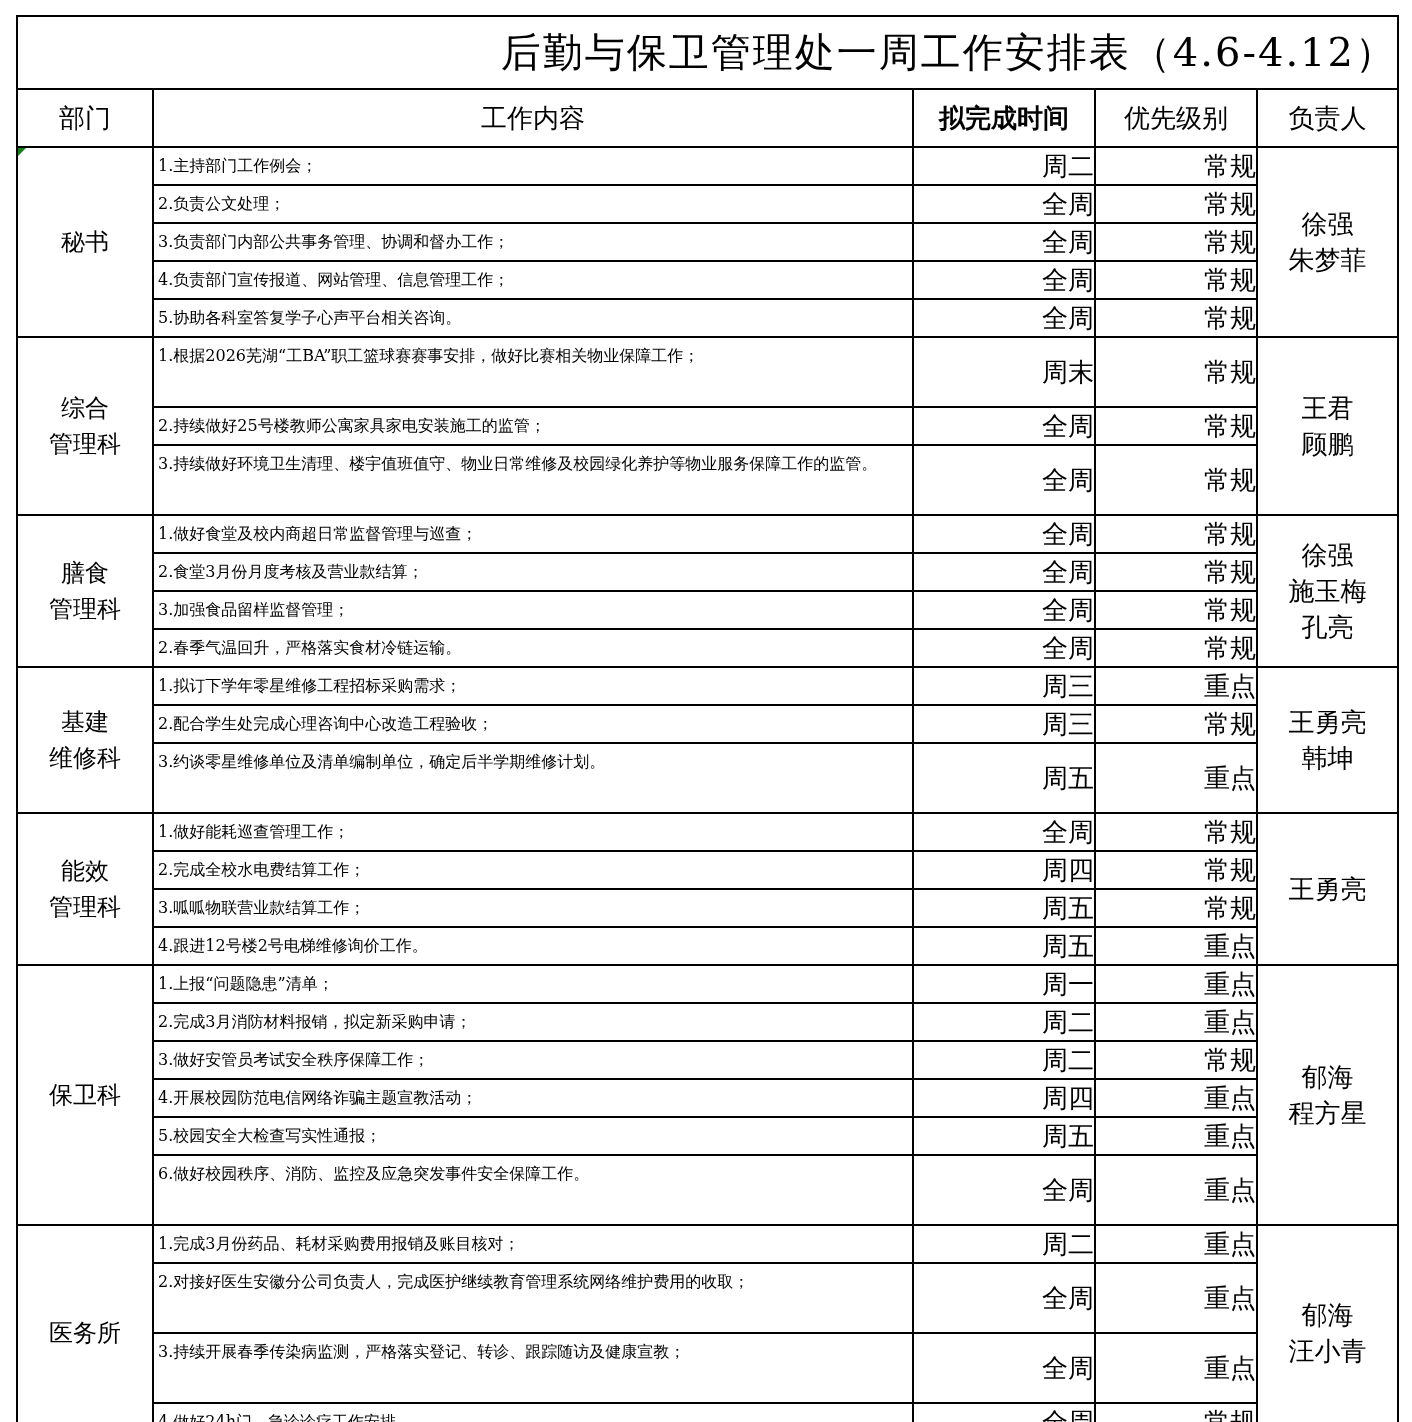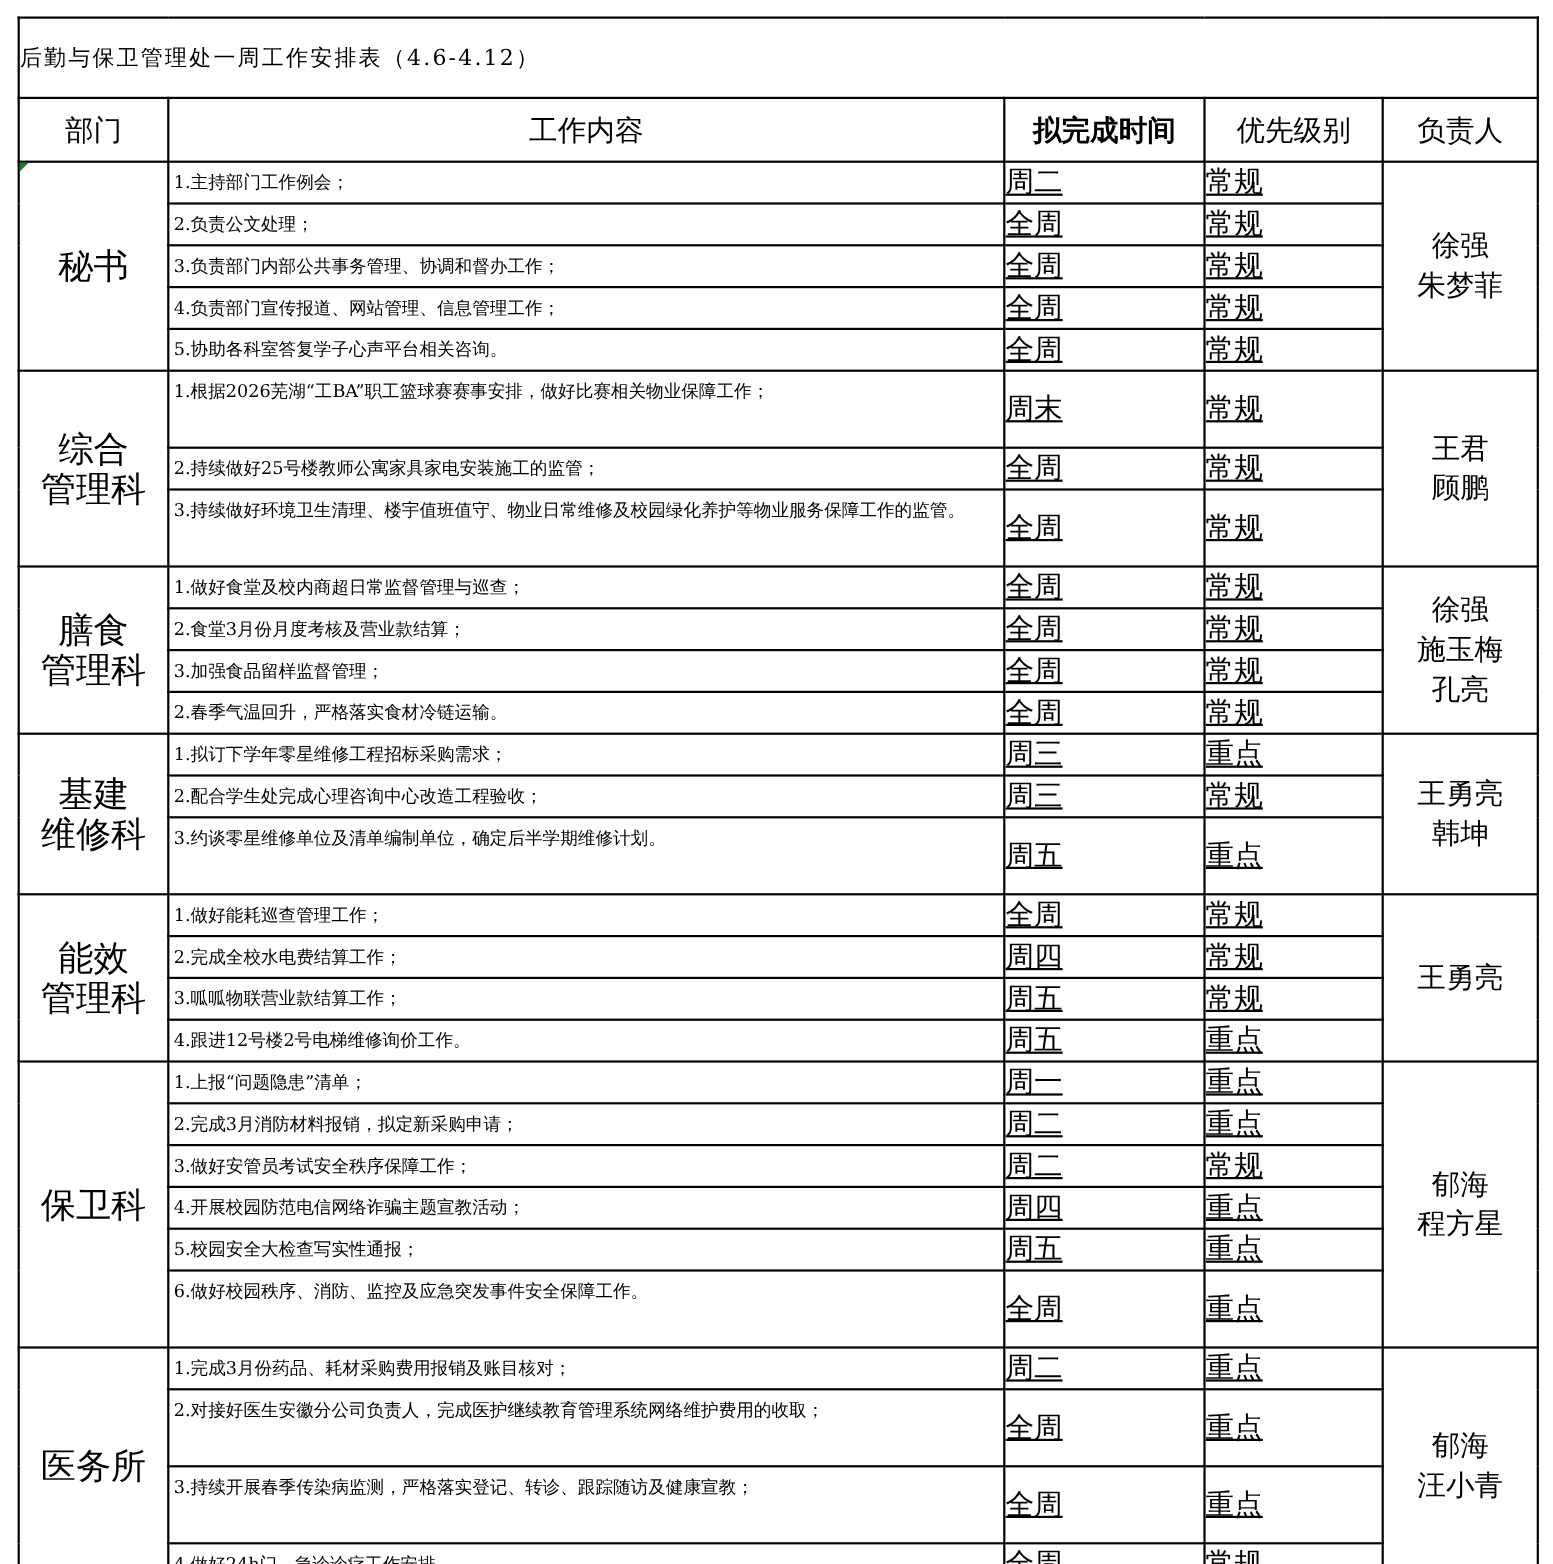--- a/index.html
+++ b/index.html
@@ -4,26 +4,26 @@
 <style>
   html, body { margin:0; padding:0; background:#ffffff; }
   body { width:1412px; height:1422px; position:relative; font-family:"DejaVu Serif","Liberation Serif",serif; color:#000; }
   table.sheet {
     position:absolute; left:16px; top:15px;
     width:1381px; border-collapse:collapse; table-layout:fixed;
   }
   table.sheet td, table.sheet th {
     border:2px solid #000; padding:0; overflow:hidden;
   }
-  .title-cell { height:71px; text-align:left; font-size:20px; letter-spacing:2px; }
+  .title-cell { height:71px; text-align:right; font-size:40px; letter-spacing:2px; }
   .hdr th { height:56px; font-size:26px; font-weight:normal; text-align:center; }
   .hdr th.bold { font-weight:bold; font-family:"DejaVu Sans","Liberation Sans",sans-serif;margin-left:40px; }
-  .dept { text-align:center; vertical-align:middle; font-size:32px; line-height:36px; position:relative; }
+  .dept { text-align:center; vertical-align:middle; font-size:24px; line-height:36px; position:relative; }
   .task { font-size:16px; line-height:36px; padding-left:4px !important; text-align:left; vertical-align:top; white-space:normal; word-break:break-all; }
-  .c { text-align:left; vertical-align:middle; font-size:26px; line-height:34px;text-decoration:underline; }
+  .c { text-align:right; vertical-align:middle; font-size:26px; line-height:34px; }
   .owner { text-align:center; vertical-align:middle; font-size:26px; line-height:36px; white-space:pre-line; }
   tr.r1 td { height:32px; }
   tr.r2 td { height:68px; }
   .green-mark { position:absolute; left:0; top:0; width:0; height:0; border-top:8px solid #1a7f1a; border-right:8px solid transparent; }
 </style>
 </head>
 <body>
 
 <table class="sheet">
   <colgroup>

